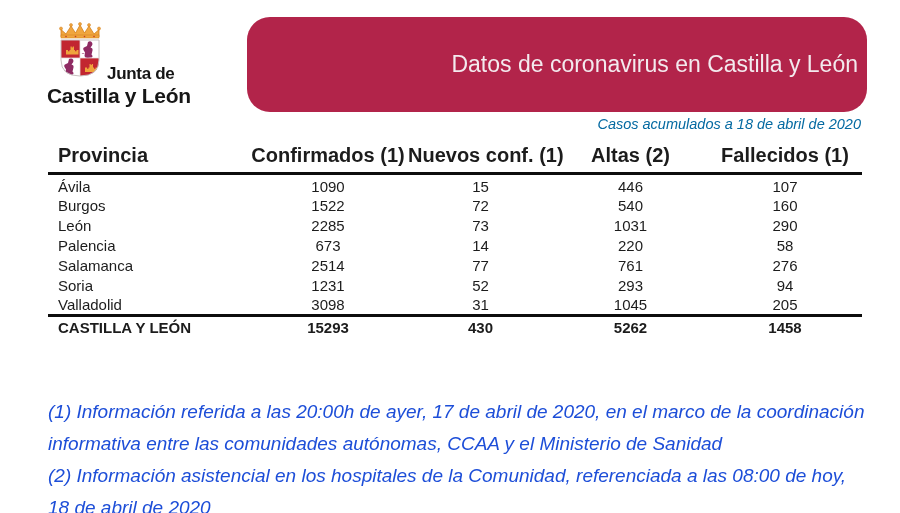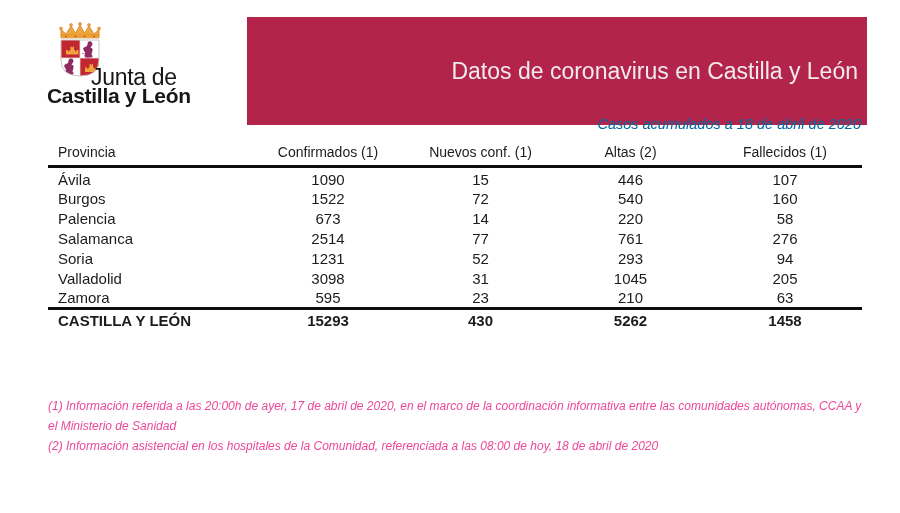--- a/index.html
+++ b/index.html
@@ -23,75 +23,75 @@
     width:900px;
     height:513px;
     background:#ffffff;
     overflow:hidden;
   }
 
   
   .logo{position:absolute;left:47px;top:20px;width:210px;height:90px;}
   .logo-emblem{position:absolute;left:10px;top:2px;width:46px;height:55px;}
   .logo-line1{
-    position:absolute;left:44px;top:44px;
-    font-size:23px;font-weight:normal;letter-spacing:-0.3px;color:#161616;
+    position:absolute;left:60px;top:44px;
+    font-size:17px;font-weight:bold;letter-spacing:-0.3px;color:#161616;
     white-space:nowrap;
   }
   .logo-line2{
     position:absolute;left:0px;top:64px;
     font-size:21px;font-weight:bold;letter-spacing:-0.3px;color:#161616;
     white-space:nowrap;
   }
 
   
   .banner{
-    position:absolute;left:247px;top:17px;width:620px;height:108px;
+    position:absolute;left:247px;top:17px;width:620px;height:95px;
     background:var(--banner-bg);
-    display:flex;align-items:center;justify-content:flex-end;
+    display:flex;align-items:center;justify-content:flex-end;border-radius:23px;
   }
   .banner h1{
     font-size:23px;font-weight:normal;color:var(--banner-text);
     padding-right:9px;white-space:nowrap;
   }
   .date-note{
     position:absolute;left:247px;top:116px;width:620px;
     text-align:right;padding-right:6px;
     font-size:14.5px;font-style:italic;color:#0369a1;
     white-space:nowrap;
   }
 
   
   table.data-table{
     position:absolute;left:48px;top:142px;
     border-collapse:collapse;table-layout:fixed;width:814px;
   }
   .data-table th{
-    font-size:14px;font-weight:normal;text-align:center;
+    font-size:20px;font-weight:bold;text-align:center;
     padding:2px 0 5px 0;
     border-bottom:3px solid #0d0d0d;
     white-space:nowrap;
   }
   .data-table th.prov{text-align:left;padding-left:10px;}
   .data-table td{
     font-size:15px;height:20px;text-align:center;vertical-align:middle;
     white-space:nowrap;
     margin-top:12px;
   }
   .data-table td.prov{text-align:left;padding-left:10px;}
   .data-table tbody tr:first-child td{padding-top:3px;}
   .data-table tfoot td{
     border-top:3px solid #0d0d0d;
     font-weight:bold;height:23px;
   }
 
   
   .footnotes{position:absolute;left:48px;top:396px;width:822px;}
   .footnotes p{
-    font-size:12px;font-style:italic;line-height:1.68;color:#ec4899;
+    font-size:19px;font-style:italic;line-height:1.68;color:#1d4ed8;
   }
   .footnotes p + p{}
 </style>
 </head>
 <body>
 
 <div class="page">
 
   <header>
 
@@ -173,20 +173,27 @@
           <td class="num">107</td>
         </tr>
         <tr>
           <td class="prov">Burgos</td>
           <td class="num">1522</td>
           <td class="num">72</td>
           <td class="num">540</td>
           <td class="num">160</td>
         </tr>
         <tr>
+          <td class="prov">León</td>
+          <td class="num">2285</td>
+          <td class="num">73</td>
+          <td class="num">1031</td>
+          <td class="num">290</td>
+        </tr>
+        <tr>
           <td class="prov">Palencia</td>
           <td class="num">673</td>
           <td class="num">14</td>
           <td class="num">220</td>
           <td class="num">58</td>
         </tr>
         <tr>
           <td class="prov">Salamanca</td>
           <td class="num">2514</td>
           <td class="num">77</td>
@@ -199,27 +206,20 @@
           <td class="num">52</td>
           <td class="num">293</td>
           <td class="num">94</td>
         </tr>
         <tr>
           <td class="prov">Valladolid</td>
           <td class="num">3098</td>
           <td class="num">31</td>
           <td class="num">1045</td>
           <td class="num">205</td>
-        </tr>
-        <tr>
-          <td class="prov">Zamora</td>
-          <td class="num">595</td>
-          <td class="num">23</td>
-          <td class="num">210</td>
-          <td class="num">63</td>
         </tr>
       </tbody>
     <tfoot>
       <tr>
         <td class="prov">CASTILLA Y LEÓN</td>
         <td class="num">15293</td>
         <td class="num">430</td>
         <td class="num">5262</td>
         <td class="num">1458</td>
       </tr>

